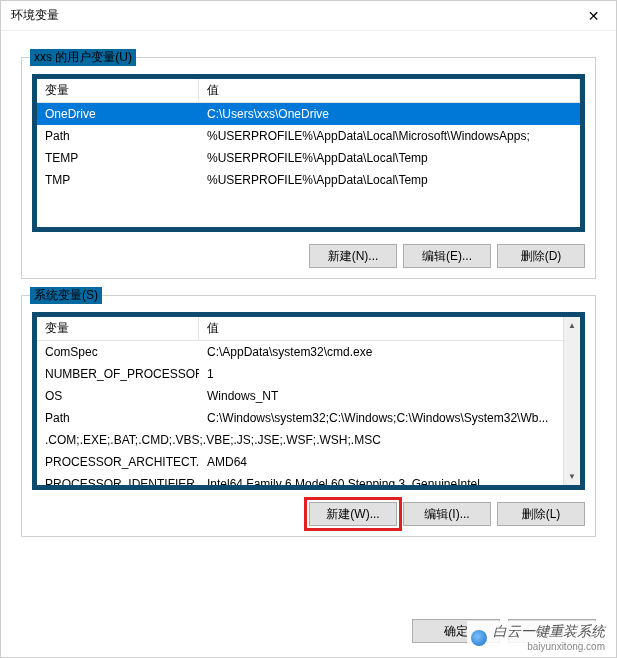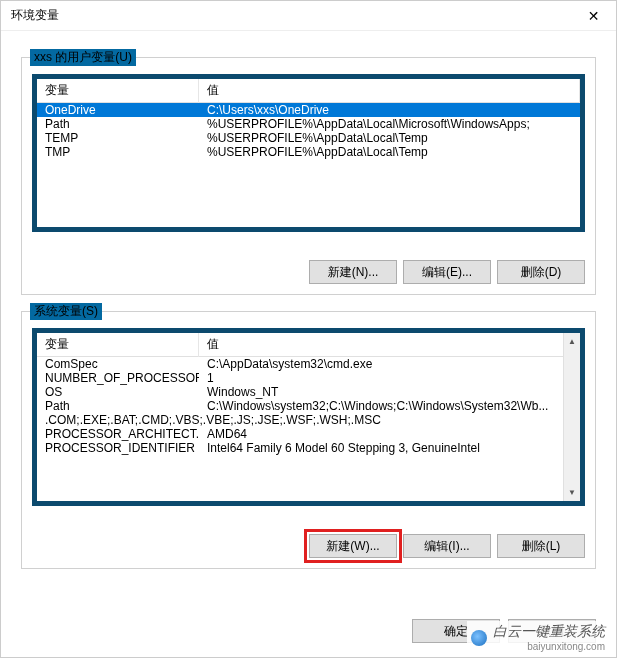--- a/index.html
+++ b/index.html
@@ -82,21 +82,21 @@
       overflow: hidden;
     }
     .th.col1 { width: 162px; }
     .th.col2 { flex: 1; }
     .tbody {
       flex: 1;
       overflow: hidden;
     }
     .tr {
       display: flex;
-      height: 14px;
+      height: 22px;
       align-items: center;
     }
     .tr.selected { background: #0078d7; color: #fff; }
     .td {
       padding: 2px 8px;
       font-size: 12px;
       white-space: nowrap;
       overflow: hidden;
     }
     .td.col1 { width: 162px; }
@@ -119,21 +119,21 @@
       justify-content: center;
       font-size: 8px;
       color: #555;
       cursor: pointer;
     }
     .sb-track { flex: 1; }
     .btn-row {
       display: flex;
       justify-content: flex-end;
       gap: 6px;
-      margin-top: 28px;
+      margin-top: 12px;
     }
     .btn {
       border: 1px solid #adadad;
       background: #e1e1e1;
       min-width: 88px;
       height: 24px;
       font-size: 12px;
       font-family: inherit;
       cursor: pointer;
       padding: 0 10px;

